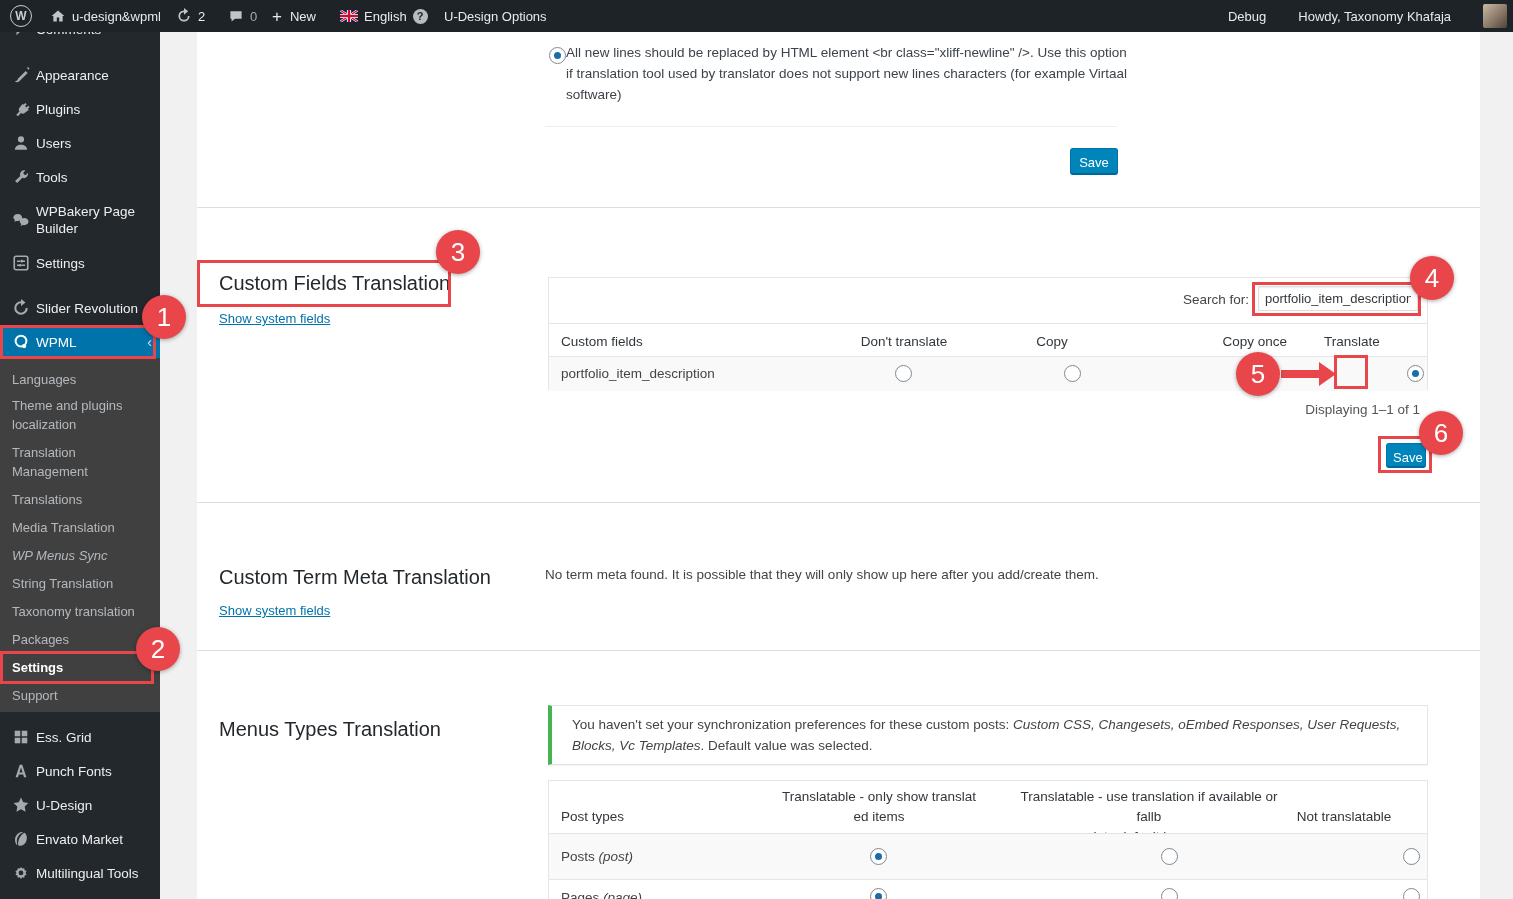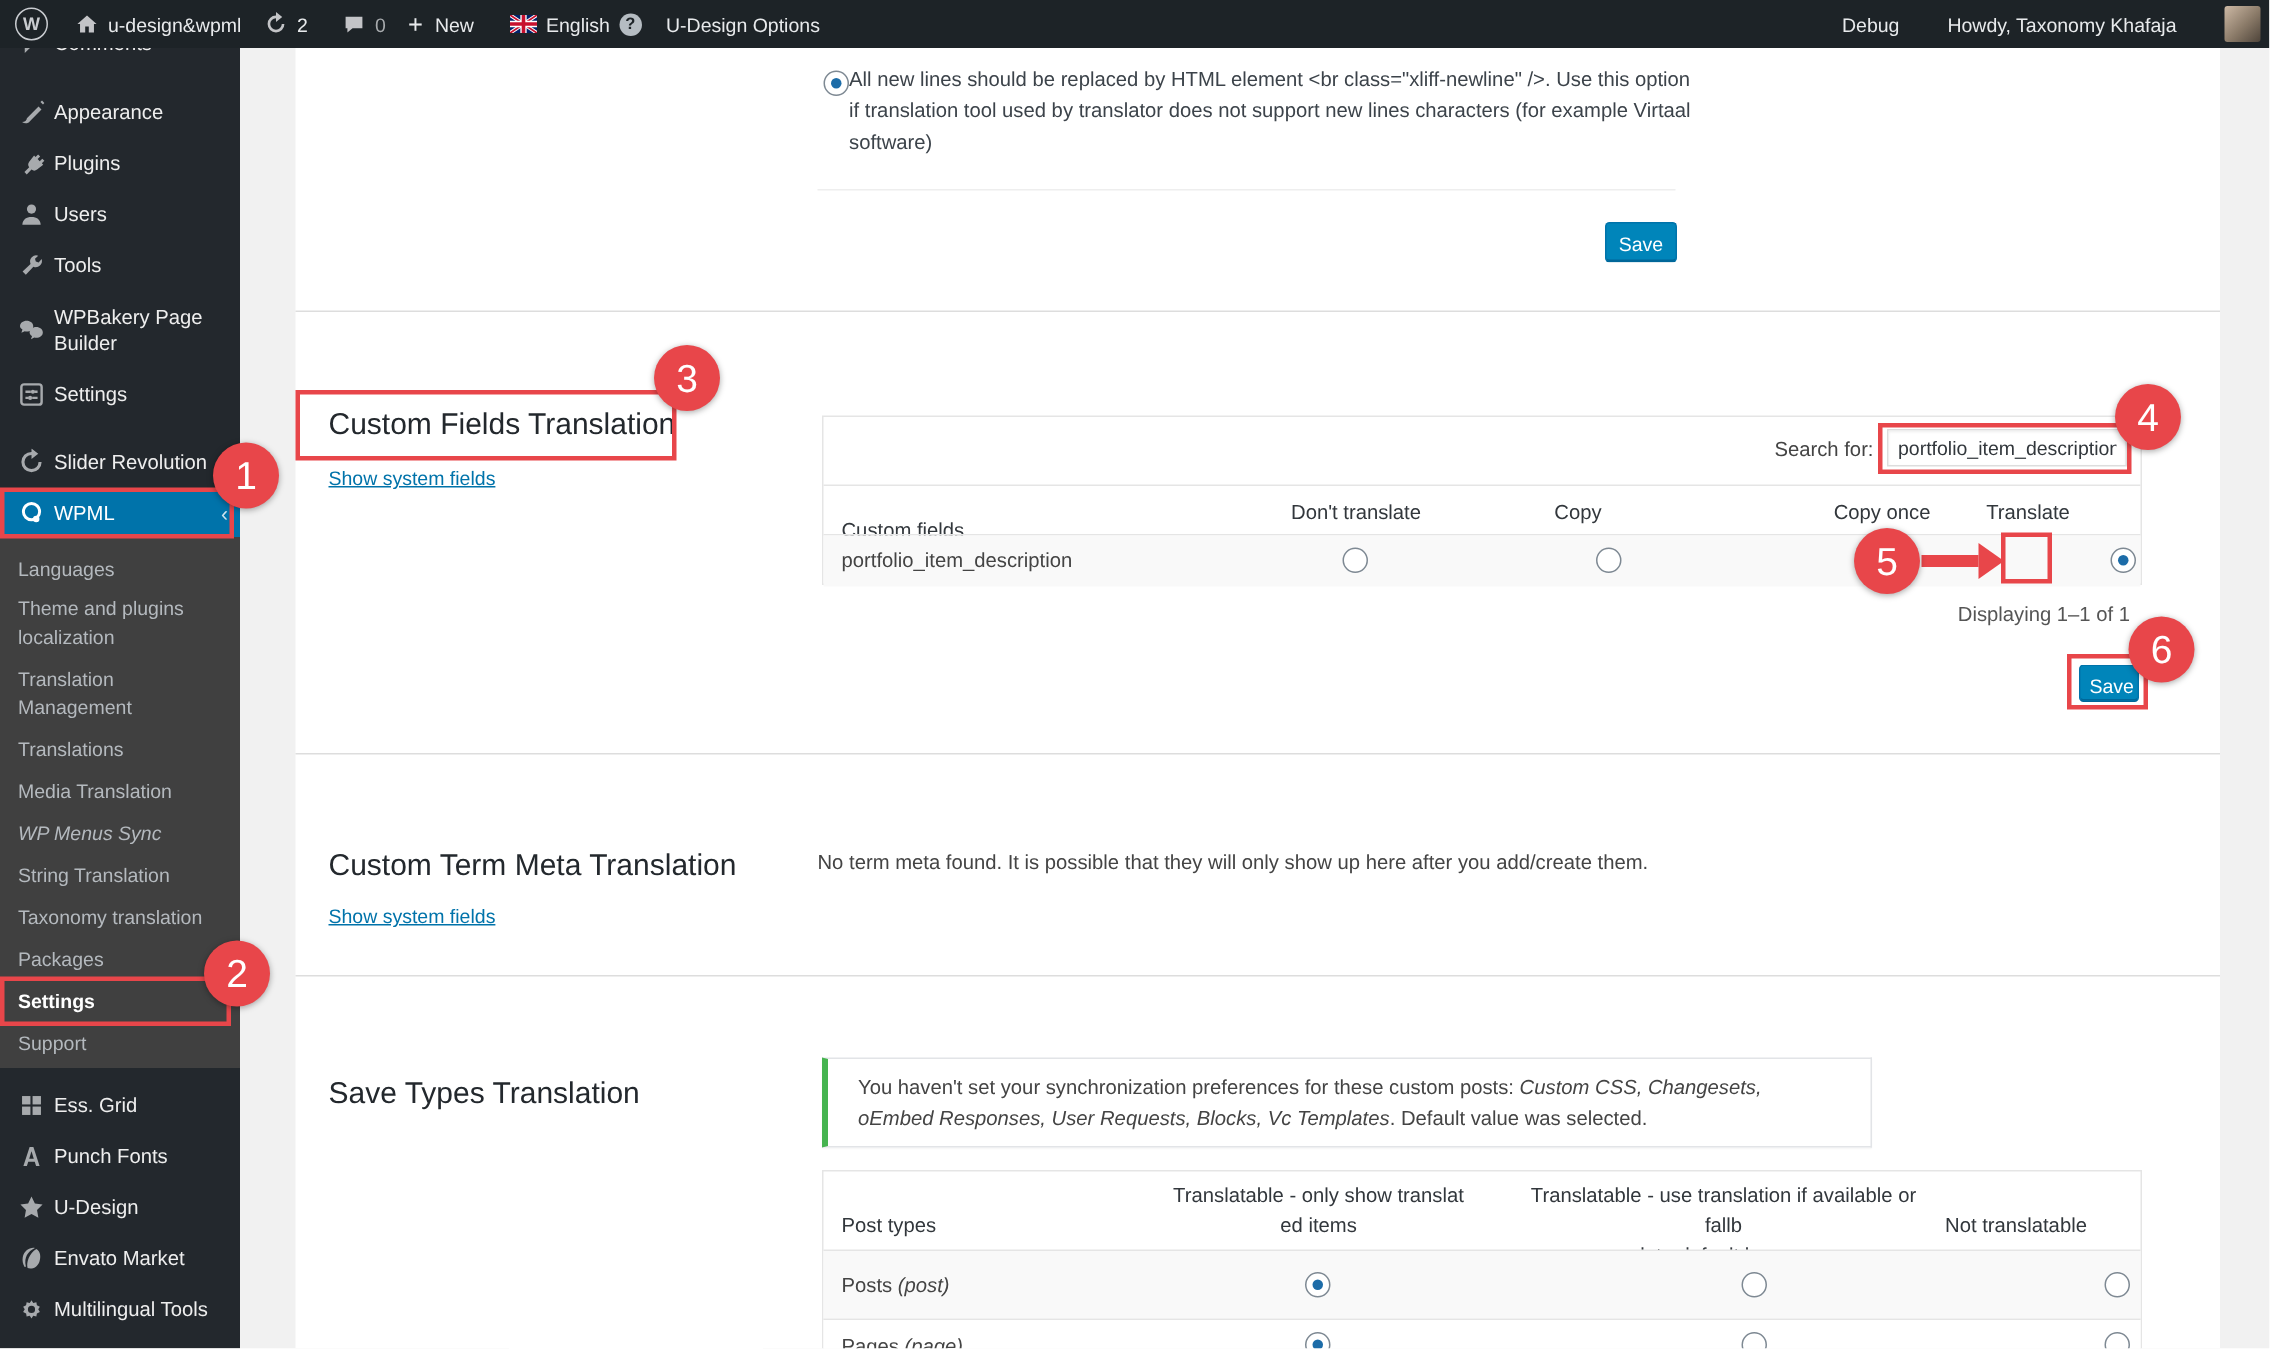--- a/index.html
+++ b/index.html
@@ -266,21 +266,21 @@
       <div class="sec-div" style="top:175px;"></div>
 
       
       <div class="h2" style="left:22px;top:240px;">Custom Fields Translation</div>
       <div class="link" style="left:22px;top:279px;">Show system fields</div>
 
       <div class="tbl" style="left:351px;top:245px;width:880px;height:113px;">
         <div class="th" style="left:420px;top:14px;width:280px;text-align:right;color:#444;">Search for:</div>
         <input class="search-input" style="left: 709px; top: 8px;" value="portfolio_item_description">
         <div class="tbl-line" style="top:45px;"></div>
-        <div class="th" style="left:12px;top:68px;">Custom fields</div>
+        <div class="th" style="left:12px;top:56px;">Custom fields</div>
         <div class="th" style="left:275px;top:56px;width:160px;text-align:center;">Don't translate</div>
         <div class="th" style="left:423px;top:56px;width:160px;text-align:center;">Copy</div>
         <div class="th" style="left:572px;top:56px;width:166px;text-align:right;">Copy once</div>
         <div class="th" style="left:723px;top:56px;width:160px;text-align:center;">Translate</div>
         <div class="tbl-line" style="top:78px;"></div>
         <div class="row-stripe" style="top:79px;height:34px;">
           <span class="td" style="left:12px;top:9px;">portfolio_item_description</span>
           <span class="radio abs" style="left:346px;top:8px;"></span>
           <span class="radio abs" style="left:494px;top:8px;"></span>
           <span class="radio abs" style="left:646px;top:8px;"></span>
@@ -294,22 +294,22 @@
       <div class="sec-div" style="top:470px;"></div>
 
       
       <div class="h2" style="left:22px;top:534px;">Custom Term Meta Translation</div>
       <div class="note-text" style="left:348px;top:535px;">No term meta found. It is possible that they will only show up here after you add/create them.</div>
       <div class="link" style="left:22px;top:571px;">Show system fields</div>
 
       <div class="sec-div" style="top:618px;"></div>
 
       
-      <div class="h2" style="left:22px;top:686px;">Save Types Translation</div>
-      <div class="warning" style="left:351px;top:673px;width:700px;">
+      <div class="h2" style="left:22px;top:686px;">Menus Types Translation</div>
+      <div class="warning" style="left:351px;top:673px;width:880px;">
         <span>You haven't set your synchronization preferences for these custom posts: </span><i>Custom CSS, Changesets, oEmbed Responses, User Requests, Blocks, Vc Templates</i><span>. Default value was selected.</span>
       </div>
 
       <div class="tbl" style="left:351px;top:748px;width:880px;height:172px;">
         <div class="th" style="left:12px;top:28px;">Post types</div>
         <div class="th pre" style="left:230px;top:6px;width:200px;text-align:center;line-height:20px;">Translatable - only show translat
 ed items</div>
         <div class="th pre" style="left:460px;top:6px;width:280px;text-align:center;line-height:20px;">Translatable - use translation if available or fallb
 ack to default language</div>
         <div class="th" style="left:715px;top:28px;width:160px;text-align:center;">Not translatable</div>

